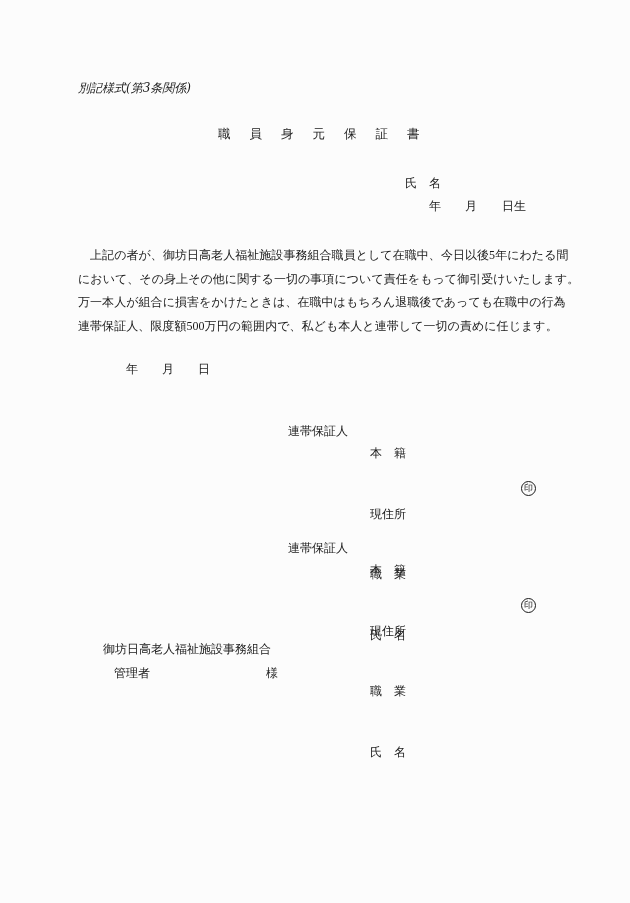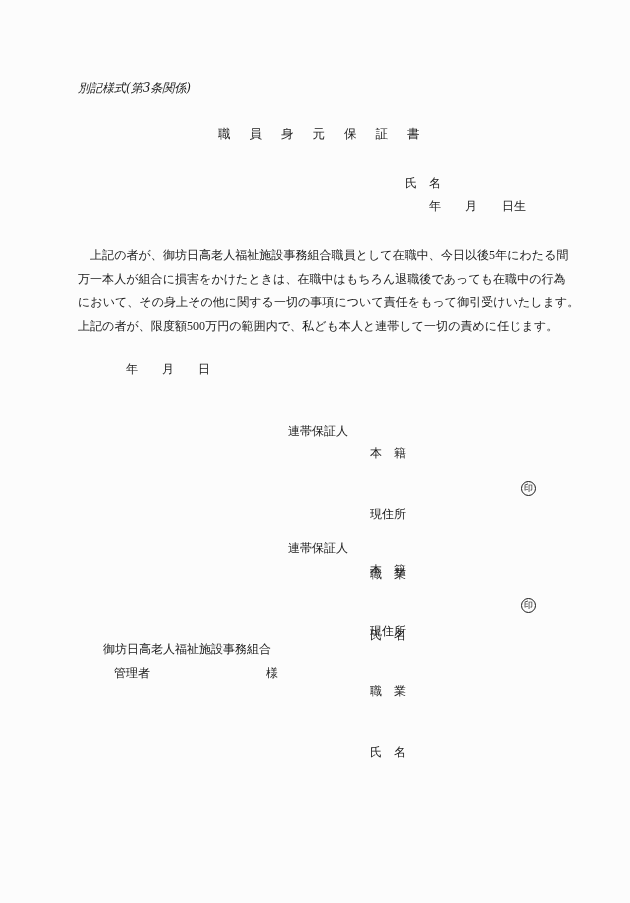--- a/index.html
+++ b/index.html
@@ -67,23 +67,23 @@
 </div>
 
 <div class="abs dob-line">
   <span class="abs" style="left:0;top:0">年</span>
   <span class="abs" style="left:36px;top:0">月</span>
   <span class="abs" style="left:73px;top:0">日生</span>
 </div>
 
 <div class="abs body-text">
   <p>　上記の者が、御坊日高老人福祉施設事務組合職員として在職中、今日以後5年にわたる間</p>
+  <p>において、その身上その他に関する一切の事項について責任をもって御引受けいたします。</p>
   <p>万一本人が組合に損害をかけたときは、在職中はもちろん退職後であっても在職中の行為</p>
-  <p>において、その身上その他に関する一切の事項について責任をもって御引受けいたします。</p>
-  <p>上記の者が、限度額500万円の範囲内で、私ども本人と連帯して一切の責めに任じます。</p>
+  <p>連帯保証人、限度額500万円の範囲内で、私ども本人と連帯して一切の責めに任じます。</p>
 </div>
 
 <div class="abs date-line">
   <span class="abs" style="left:0;top:0">年</span>
   <span class="abs" style="left:36px;top:0">月</span>
   <span class="abs" style="left:72px;top:0">日</span>
 </div>
 
 <div class="abs guarantor" style="top:410px;">
   <div class="g-label">連帯保証人</div>

